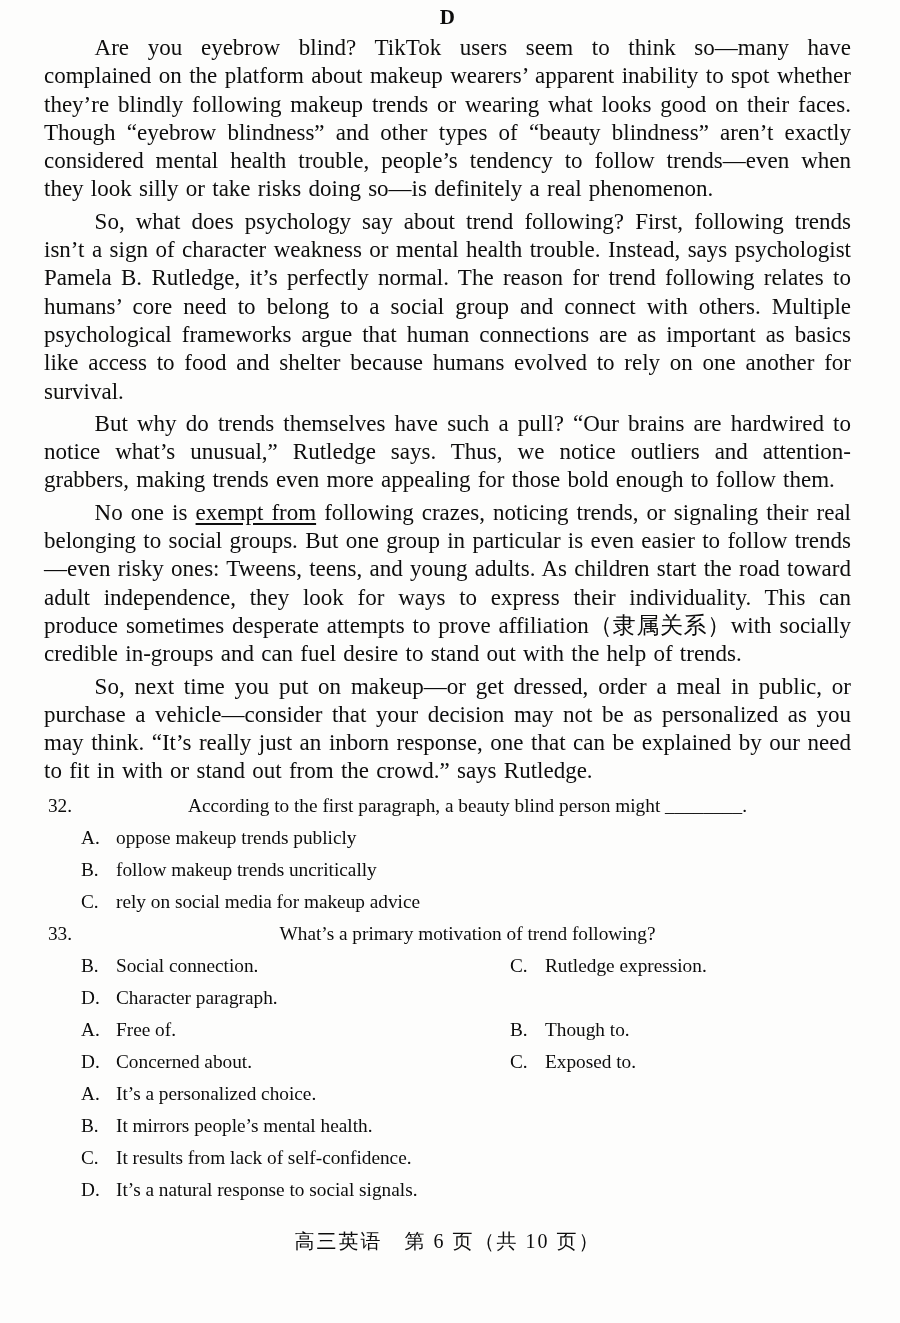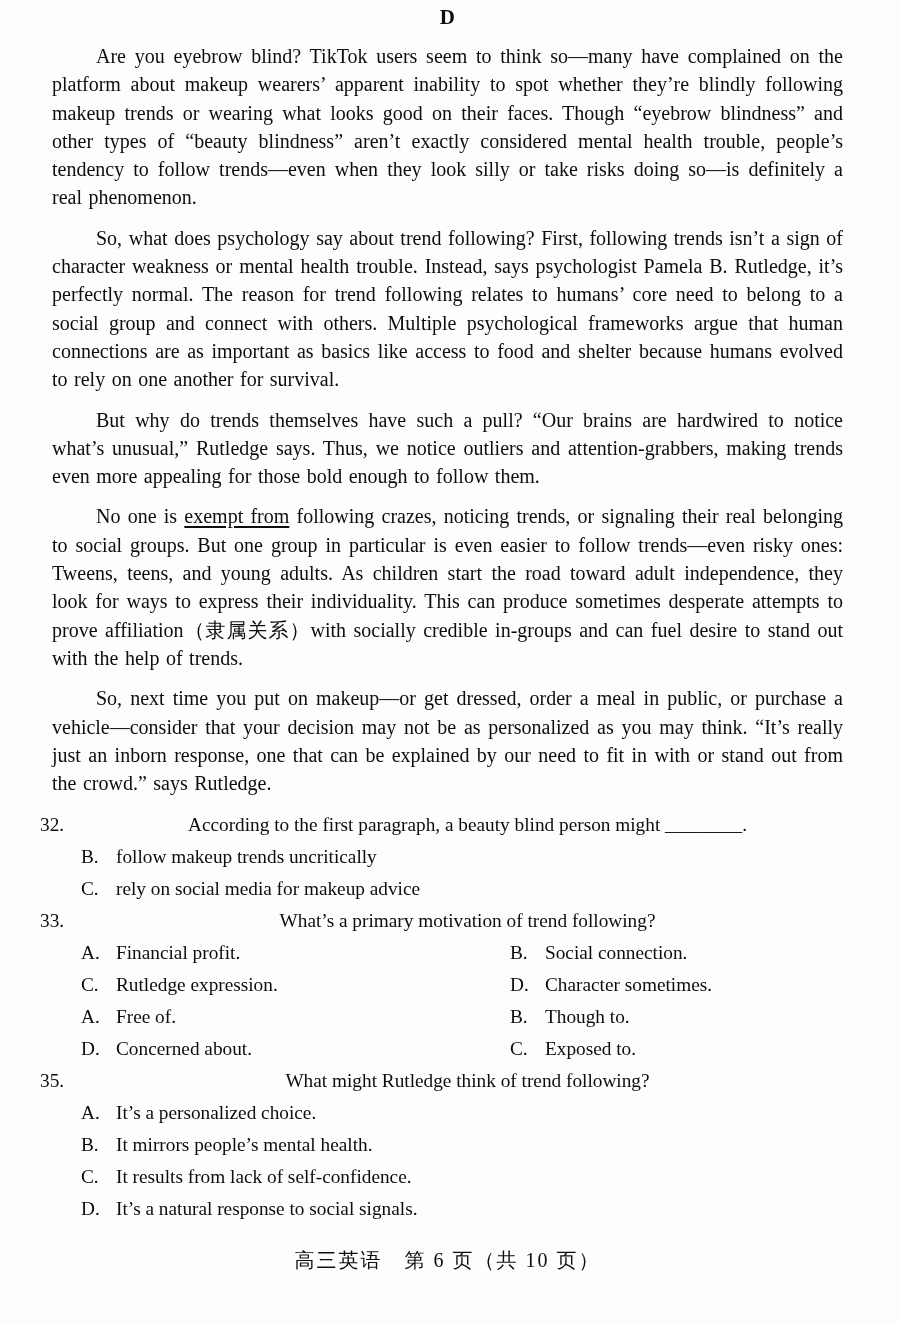--- a/index.html
+++ b/index.html
@@ -16,36 +16,36 @@
     padding: 4px 45px 0 40px;
   }
   .section-label {
     text-align: center;
     font-weight: bold;
     font-size: 21px;
     line-height: 26px;
     letter-spacing: 0.5px;
   }
   .passage p {
-    margin: 12px;
+    margin: 4px;
     text-indent: 2.2em;
     text-align: justify;
-    font-size: 20px;
+    font-size: 23px;
     line-height: 28.3px;
     word-spacing: 1.5px;
   }
   .underlined { text-decoration: underline; text-underline-offset: 3px; }
   .questions { margin: 2px 0 0 0; padding: 0; }
   .question { margin: 0; }
   .stem-row {
     display: flex;
     font-size: 19.3px;
     line-height: 32px;
   }
-  .qnum { width: 40px; flex-shrink: 0; }
+  .qnum { width: 40px; flex-shrink: 0; text-align: center; }
   .stem { flex: 1; text-align: center; }
   .options { margin-left: 41px; font-size: 19.3px; line-height: 32px; }
   .options.two-col {
     display: grid;
     grid-template-columns: 429px 1fr;
   }
   .option { white-space: nowrap; }
   .olabel { display: inline-block; width: 35px; }
   .footer {
     text-align: center;
@@ -71,52 +71,48 @@
   </div>
 
   <div class="questions">
 
     <div class="question">
       <div class="stem-row">
         <span class="qnum">32.</span>
         <span class="stem">According to the first paragraph, a beauty blind person might ________.</span>
       </div>
       <div class="options single">
+        <div class="option"><span class="olabel">A.</span><span>oppose makeup trends publicly</span></div>
         <div class="option"><span class="olabel">B.</span><span>follow makeup trends uncritically</span></div>
         <div class="option"><span class="olabel">C.</span><span>rely on social media for makeup advice</span></div>
       </div>
     </div>
 
     <div class="question">
       <div class="stem-row">
         <span class="qnum">33.</span>
         <span class="stem">What’s a primary motivation of trend following?</span>
       </div>
       <div class="options two-col">
-        <div class="option"><span class="olabel">A.</span><span>Financial profit.</span></div>
         <div class="option"><span class="olabel">B.</span><span>Social connection.</span></div>
         <div class="option"><span class="olabel">C.</span><span>Rutledge expression.</span></div>
-        <div class="option"><span class="olabel">D.</span><span>Character sometimes.</span></div>
+        <div class="option"><span class="olabel">D.</span><span>Character paragraph.</span></div>
       </div>
     </div>
 
     <div class="question">
       <div class="options two-col">
         <div class="option"><span class="olabel">A.</span><span>Free of.</span></div>
         <div class="option"><span class="olabel">B.</span><span>Though to.</span></div>
         <div class="option"><span class="olabel">D.</span><span>Concerned about.</span></div>
         <div class="option"><span class="olabel">C.</span><span>Exposed to.</span></div>
       </div>
     </div>
 
     <div class="question">
-      <div class="stem-row">
-        <span class="qnum">35.</span>
-        <span class="stem">What might Rutledge think of trend following?</span>
-      </div>
       <div class="options single">
         <div class="option"><span class="olabel">A.</span><span>It’s a personalized choice.</span></div>
         <div class="option"><span class="olabel">B.</span><span>It mirrors people’s mental health.</span></div>
         <div class="option"><span class="olabel">C.</span><span>It results from lack of self-confidence.</span></div>
         <div class="option"><span class="olabel">D.</span><span>It’s a natural response to social signals.</span></div>
       </div>
     </div>
 
   </div>
 

